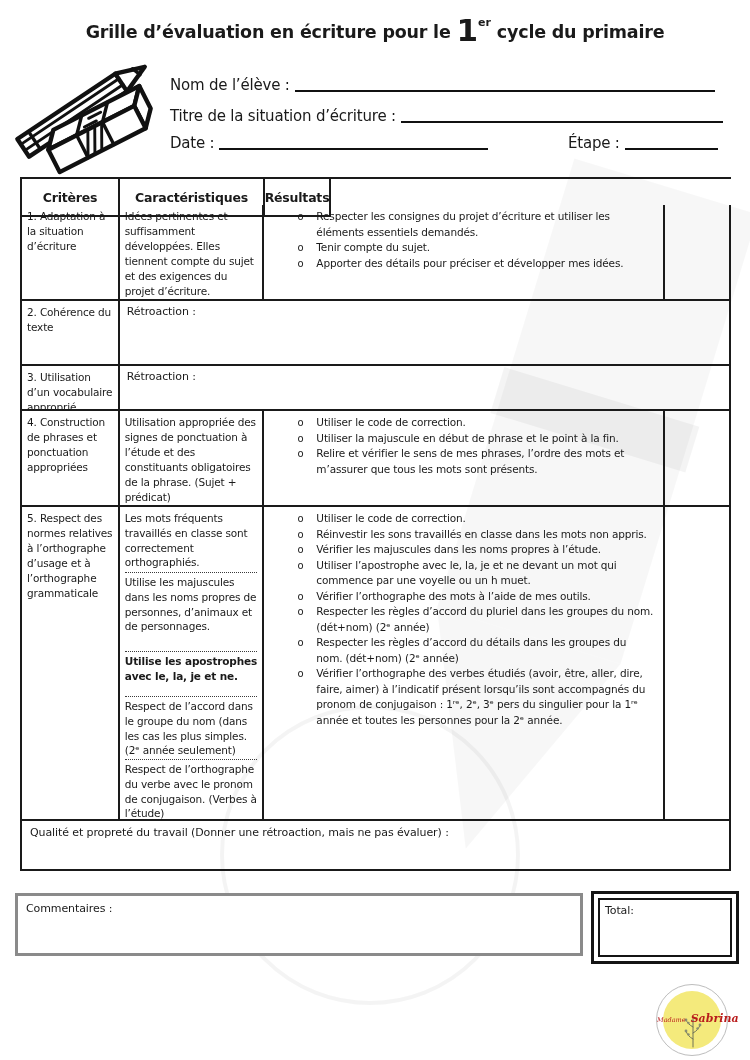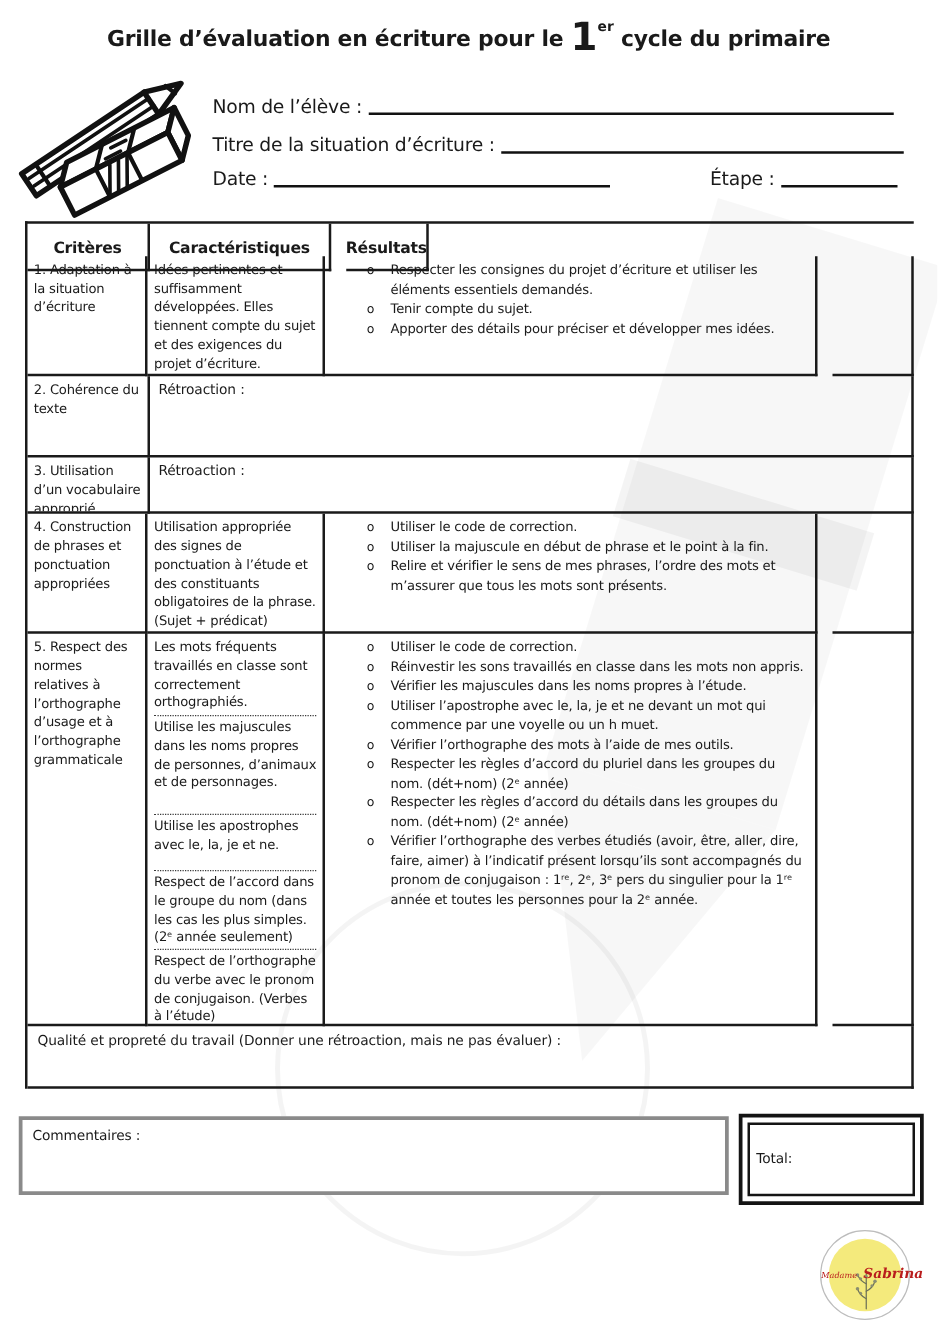--- a/index.html
+++ b/index.html
@@ -16,43 +16,43 @@
   .frow{position:absolute;display:flex;align-items:flex-end;z-index:1;height:24px;
         font-size:15px;letter-spacing:-0.2px;white-space:nowrap;}
   .frow .flabel{flex:none;padding-right:5px;text-align:center;}
   .frow .uline{flex:1;border-bottom:2px solid #111;margin-bottom:2px;height:1px;}
   
   .tbl{position:absolute;left:20px;top:177px;width:711px;z-index:1;
        border-top:2px solid #1a1a1a;border-left:2px solid #1a1a1a;box-sizing:border-box;}
   .trow{display:flex;}
   .cell{box-sizing:border-box;border-right:2px solid #1a1a1a;border-bottom:2px solid #1a1a1a;
         overflow:hidden;}
-  .c1{width:98px;}  .c2{width:145px;}  .c3{width:402px;}  .c4{width:66px;margin-left:12px;}
+  .c1{width:98px;}  .c2{width:145px;}  .c3{width:402px;}  .c4{width:66px;}
   .cmerge{width:613px;}  .cfull{width:711px;}
   .hd{display:flex;align-items:center;justify-content:center;text-align:right;
       font-weight:bold;font-size:12.5px;letter-spacing:-0.2px;padding:18px;}
   .crit,.chars{font-size:10.5px;line-height:15px;letter-spacing:-0.15px;padding:4px 5px 2px 5px;}
   .fback{font-size:11px;letter-spacing:-0.1px;padding:4px 7px;}
   .implist{padding:4px 8px 2px 6px;}
   .imp{display:flex;font-size:10.5px;line-height:15.5px;letter-spacing:-0.15px;padding-left:14px;}
   .imp .mk{width:32px;flex:none;text-align:center;font-size:10px;}
   .imp .it{flex:1;}
   .sec{box-sizing:border-box;border-bottom:1px dotted #3a3a3a;padding:2px 0 0 0;overflow:hidden;
        line-height:14.8px;}
-  .s1{height:64px;} .s2{height:79px;} .s3{height:45px;} .s4{height:63px;}
+  .s1{height:64px;} .s2{height:79px;} .s3{height:45px;font-weight:bold;} .s4{height:63px;}
   .s5{border-bottom:none;}
   .qual{font-size:11px;letter-spacing:-0.1px;padding:5px 8px;}
   
   .comments{position:absolute;left:15px;top:893px;width:568px;height:63px;z-index:1;
             box-sizing:border-box;border:3px solid #8a8a8a;padding:6px 8px;
             font-size:11px;letter-spacing:-0.1px;background:#fff;}
   .totalbox{position:absolute;left:591px;top:891px;width:148px;height:73px;z-index:2;
             box-sizing:border-box;border:3px solid #141414;padding:4px;background:#fff;}
   .totalinner{box-sizing:border-box;width:100%;height:100%;border:2px solid #141414;
-              padding:20px 5px;font-size:11px;letter-spacing:-0.1px;}
+              padding:4px 5px;font-size:11px;letter-spacing:-0.1px;}
   
   .logo{position:absolute;left:656px;top:984px;width:72px;height:72px;z-index:1;
         border-radius:50%;border:1.5px solid #bdbdbd;background:#fff;box-sizing:border-box;}
   .logo-yellow{position:absolute;left:6px;top:6px;right:6px;bottom:6px;border-radius:50%;
                background:#f4ea7c;}
   .logo-text{position:absolute;left:0;right:0;top:22px;text-align:center;color:#b91c1c;
              font-family:"DejaVu Serif",serif;font-style:italic;white-space:nowrap;}
   .logo-text .lg1{font-size:6.5px;}
   .logo-text .lg2{font-size:11px;font-weight:bold;}
   .sprig{position:absolute;left:24px;top:32px;}

